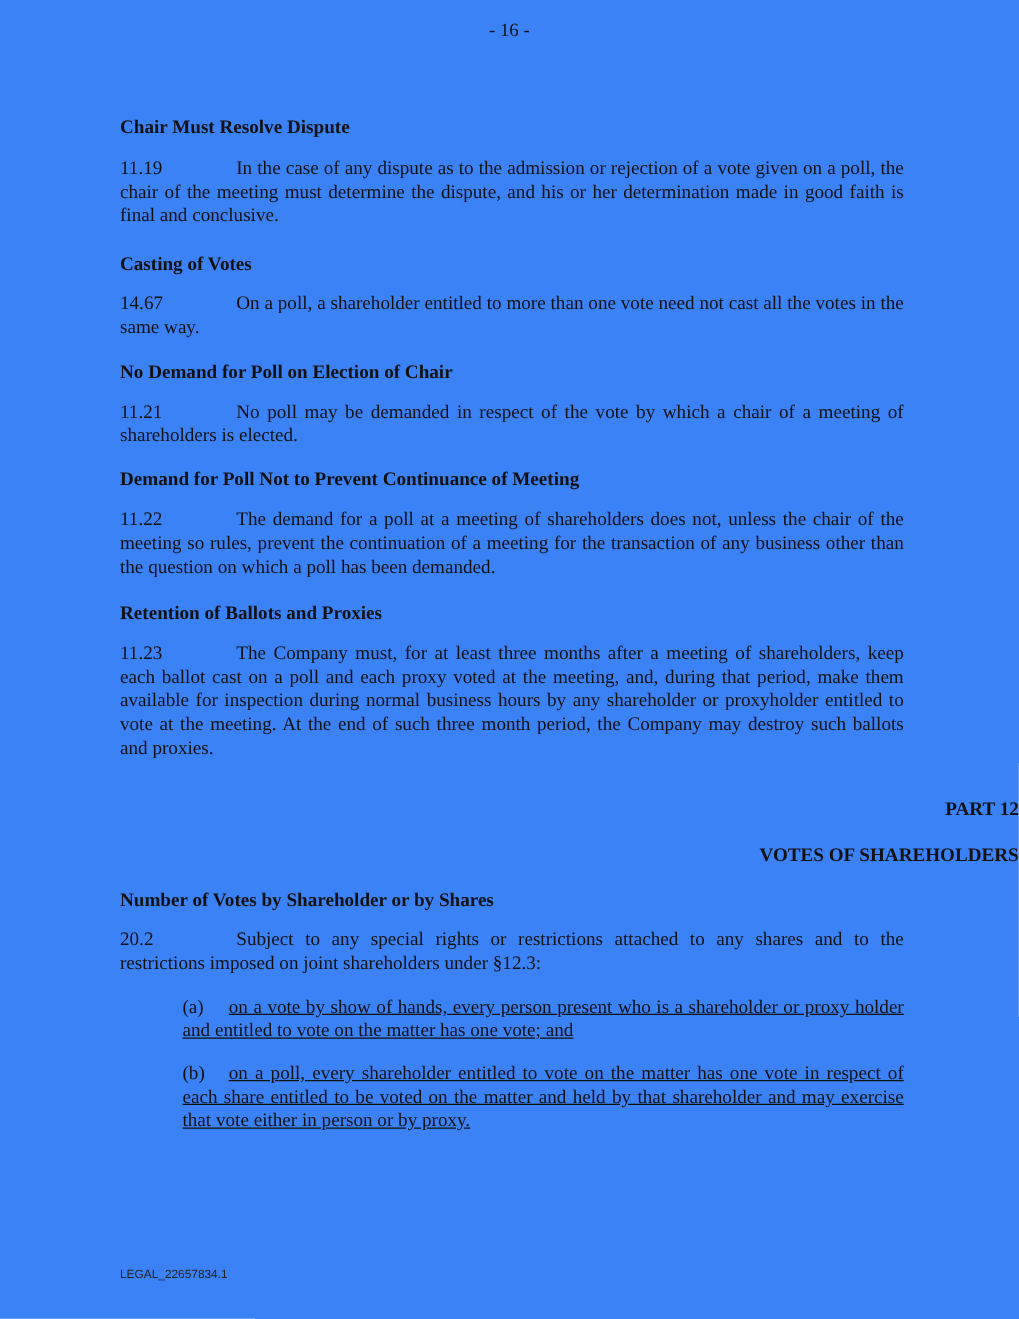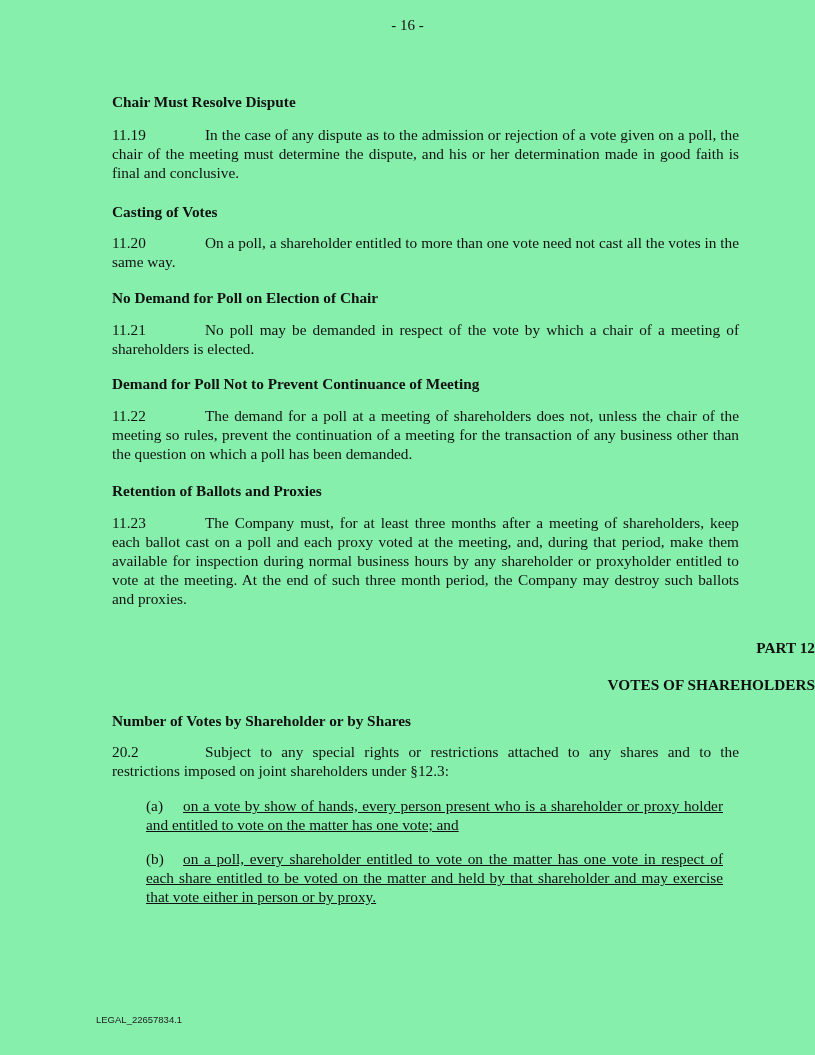--- a/index.html
+++ b/index.html
@@ -1,38 +1,38 @@
 <!DOCTYPE html>
 <html><head>
 <meta charset="utf-8">
 <style>
   html, body { margin: 0; padding: 0; background: #ffffff; }
   body { width: 815px; height: 1055px; position: relative; overflow: hidden; }
-  .page { position: absolute; left: 0; top: 0; width: 815px; height: 1055px; background: #86efac; color: #111; font-family: "Liberation Serif", serif; font-size: 15.3px; line-height: 19px; }
+  .page { position: absolute; left: 0; top: 0; width: 815px; height: 1055px; background: #3b82f6; color: #111; font-family: "Liberation Serif", serif; font-size: 15.3px; line-height: 19px; }
   .pnum { position: absolute; top: 16px; left: 0; width: 815px; text-align: center; font-size: 15px; }
-  .abs { position: absolute; left: 96px; width: 627px; margin-left: 16px; }
+  .abs { position: absolute; left: 96px; width: 627px; }
   .h { font-weight: bold; }
   .para { text-align: justify; }
   .num { display: inline-block; width: 93px; }
   .center { position: absolute; left: 0; width: 815px; text-align: right; font-weight: bold; }
   .sub { position: absolute; left: 146px; width: 577px; text-align: justify; text-decoration: underline; }
   .lbl { display: inline-block; width: 37px; }
   .footer { position: absolute; left: 96px; top: 1010px; font-family: "Liberation Sans", sans-serif; font-size: 9.5px; color: #222; }
 </style>
 </head>
 <body>
 
 <div class="page">
   <div class="pnum">- 16 -</div>
 
   <div class="abs h" style="top:92px">Chair Must Resolve Dispute</div>
   <div class="abs para" style="top:125px"><span class="num">11.19</span><span>In the case of any dispute as to the admission or rejection of a vote given on a poll, the chair of the meeting must determine the dispute, and his or her determination made in good faith is final and conclusive.</span></div>
 
   <div class="abs h" style="top:202px">Casting of Votes</div>
-  <div class="abs para" style="top:233px"><span class="num">11.20</span><span>On a poll, a shareholder entitled to more than one vote need not cast all the votes in the same way.</span></div>
+  <div class="abs para" style="top:233px"><span class="num">14.67</span><span>On a poll, a shareholder entitled to more than one vote need not cast all the votes in the same way.</span></div>
 
   <div class="abs h" style="top:288px">No Demand for Poll on Election of Chair</div>
   <div class="abs para" style="top:320px"><span class="num">11.21</span><span>No poll may be demanded in respect of the vote by which a chair of a meeting of shareholders is elected.</span></div>
 
   <div class="abs h" style="top:374px">Demand for Poll Not to Prevent Continuance of Meeting</div>
   <div class="abs para" style="top:406px"><span class="num">11.22</span><span>The demand for a poll at a meeting of shareholders does not, unless the chair of the meeting so rules, prevent the continuation of a meeting for the transaction of any business other than the question on which a poll has been demanded.</span></div>
 
   <div class="abs h" style="top:481px">Retention of Ballots and Proxies</div>
   <div class="abs para" style="top:513px"><span class="num">11.23</span><span>The Company must, for at least three months after a meeting of shareholders, keep each ballot cast on a poll and each proxy voted at the meeting, and, during that period, make them available for inspection during normal business hours by any shareholder or proxyholder entitled to vote at the meeting. At the end of such three month period, the Company may destroy such ballots and proxies.</span></div>
 

